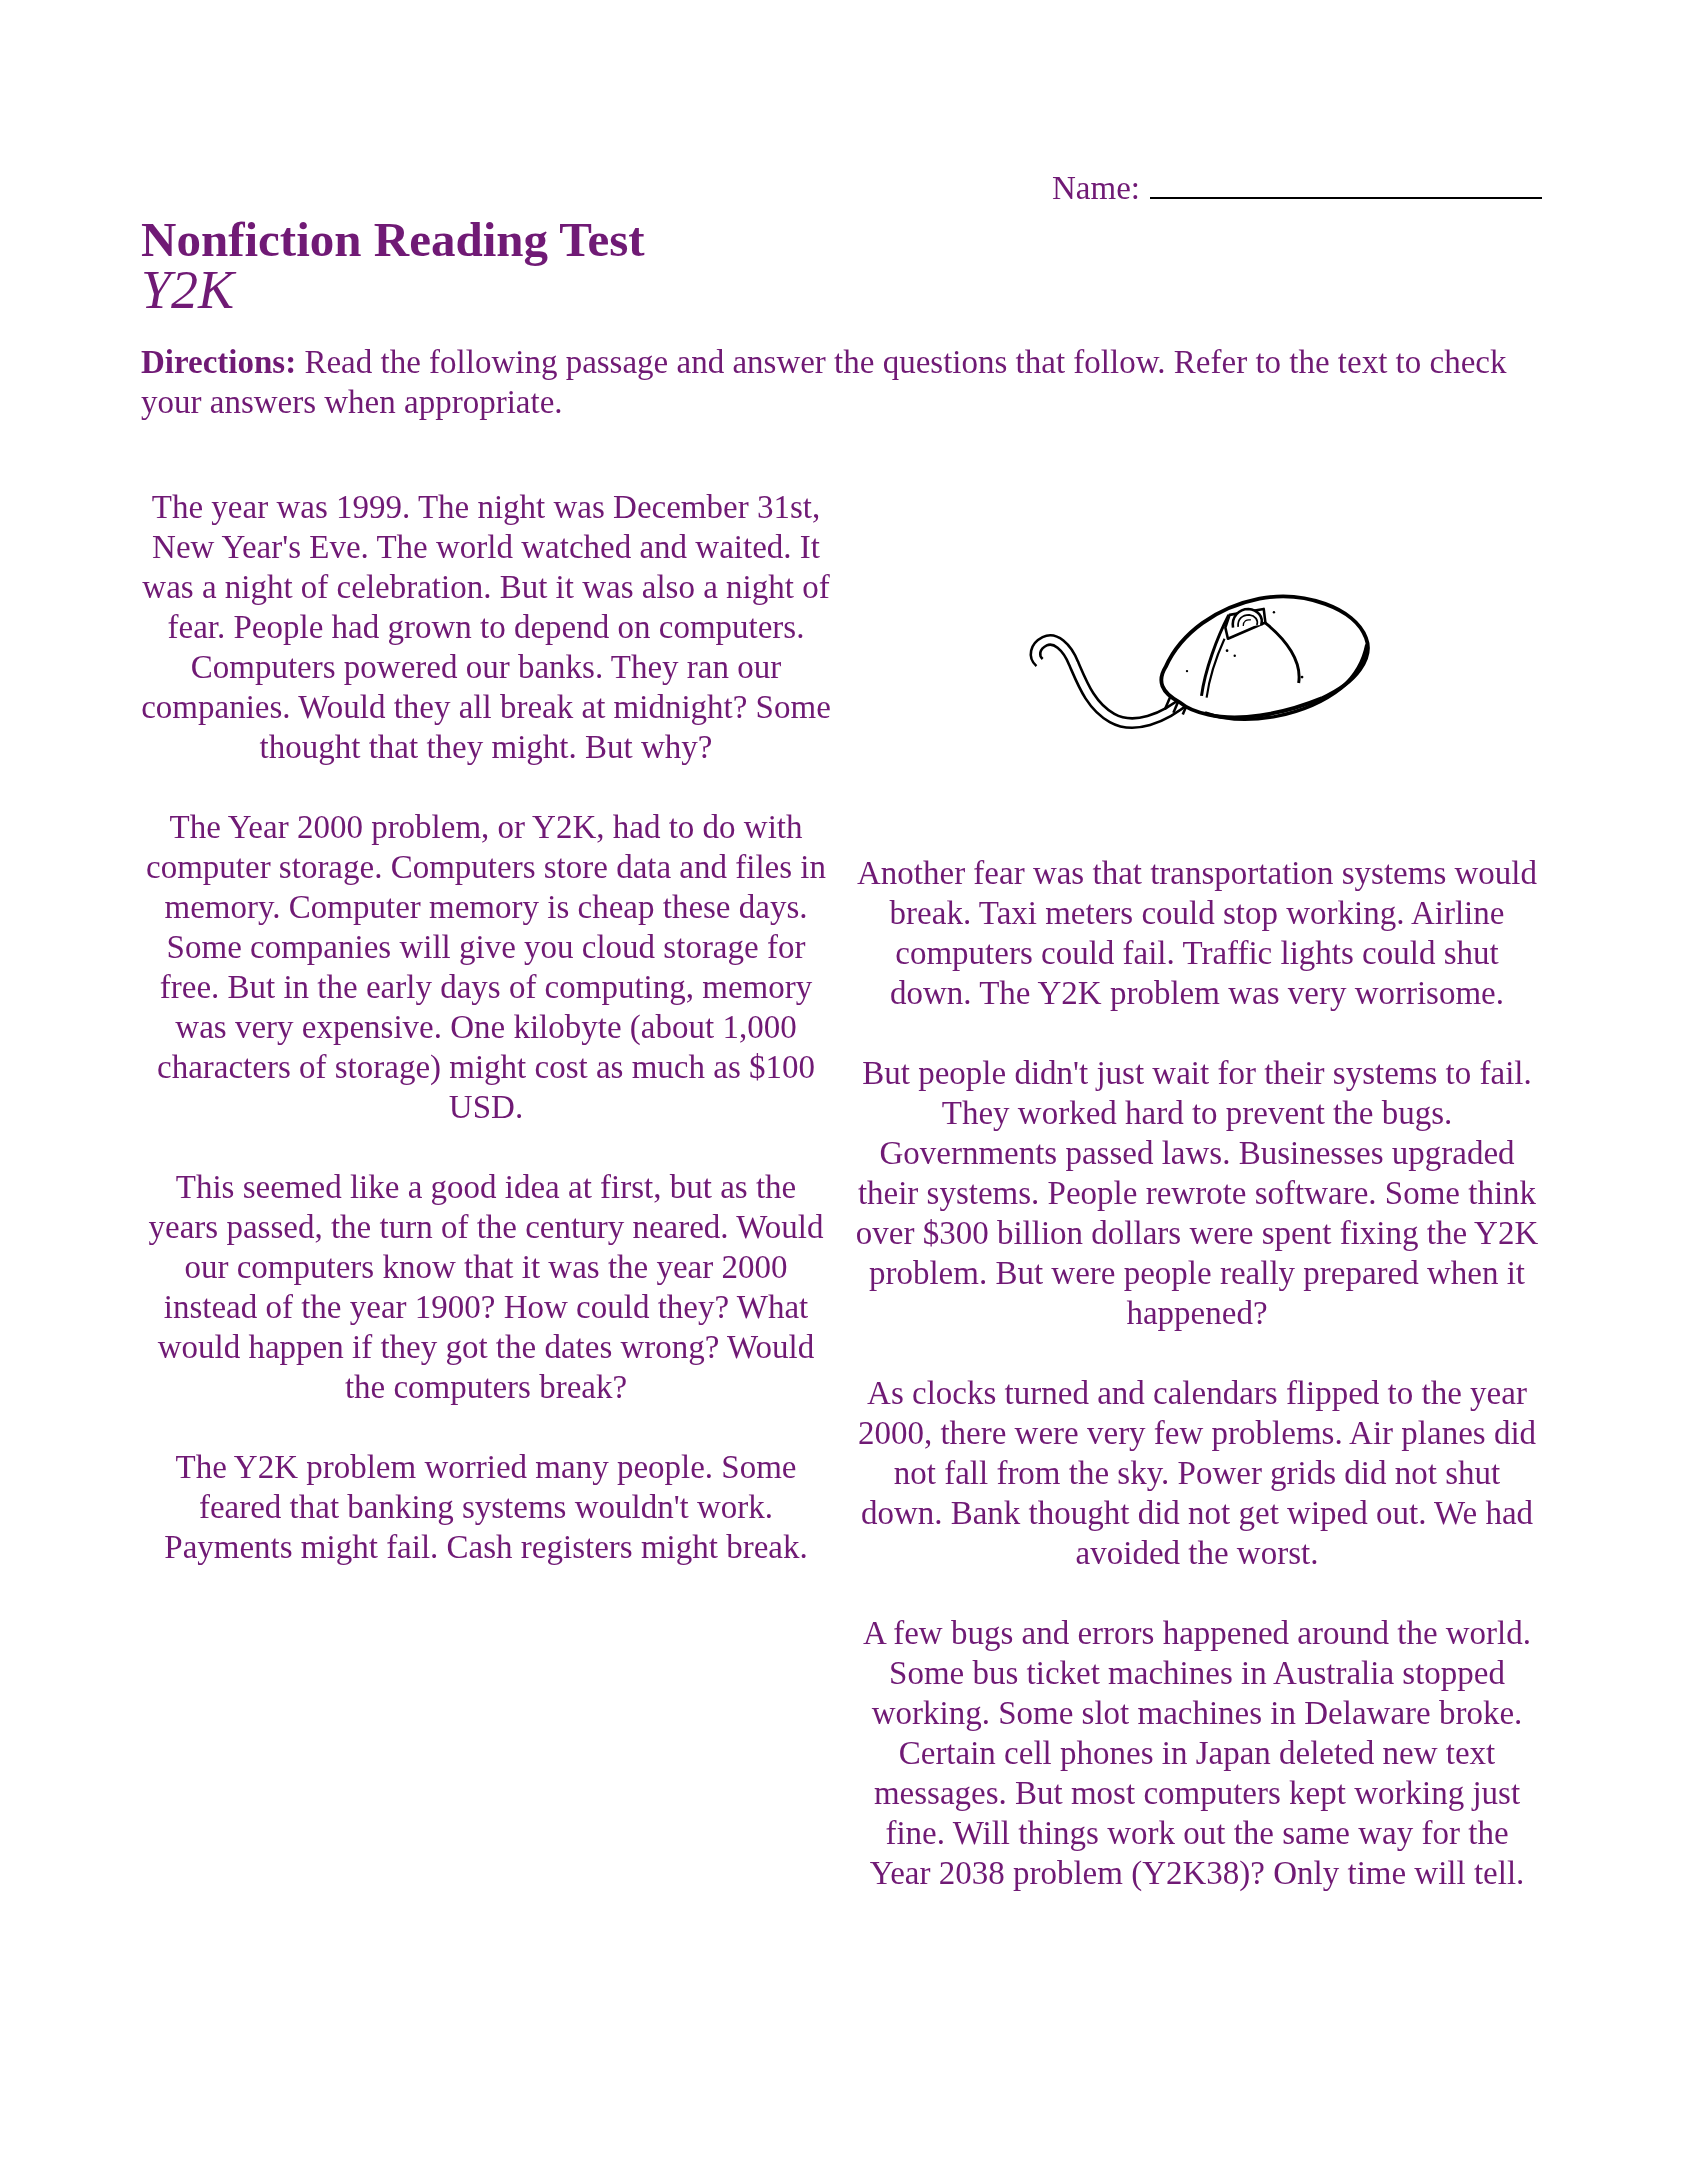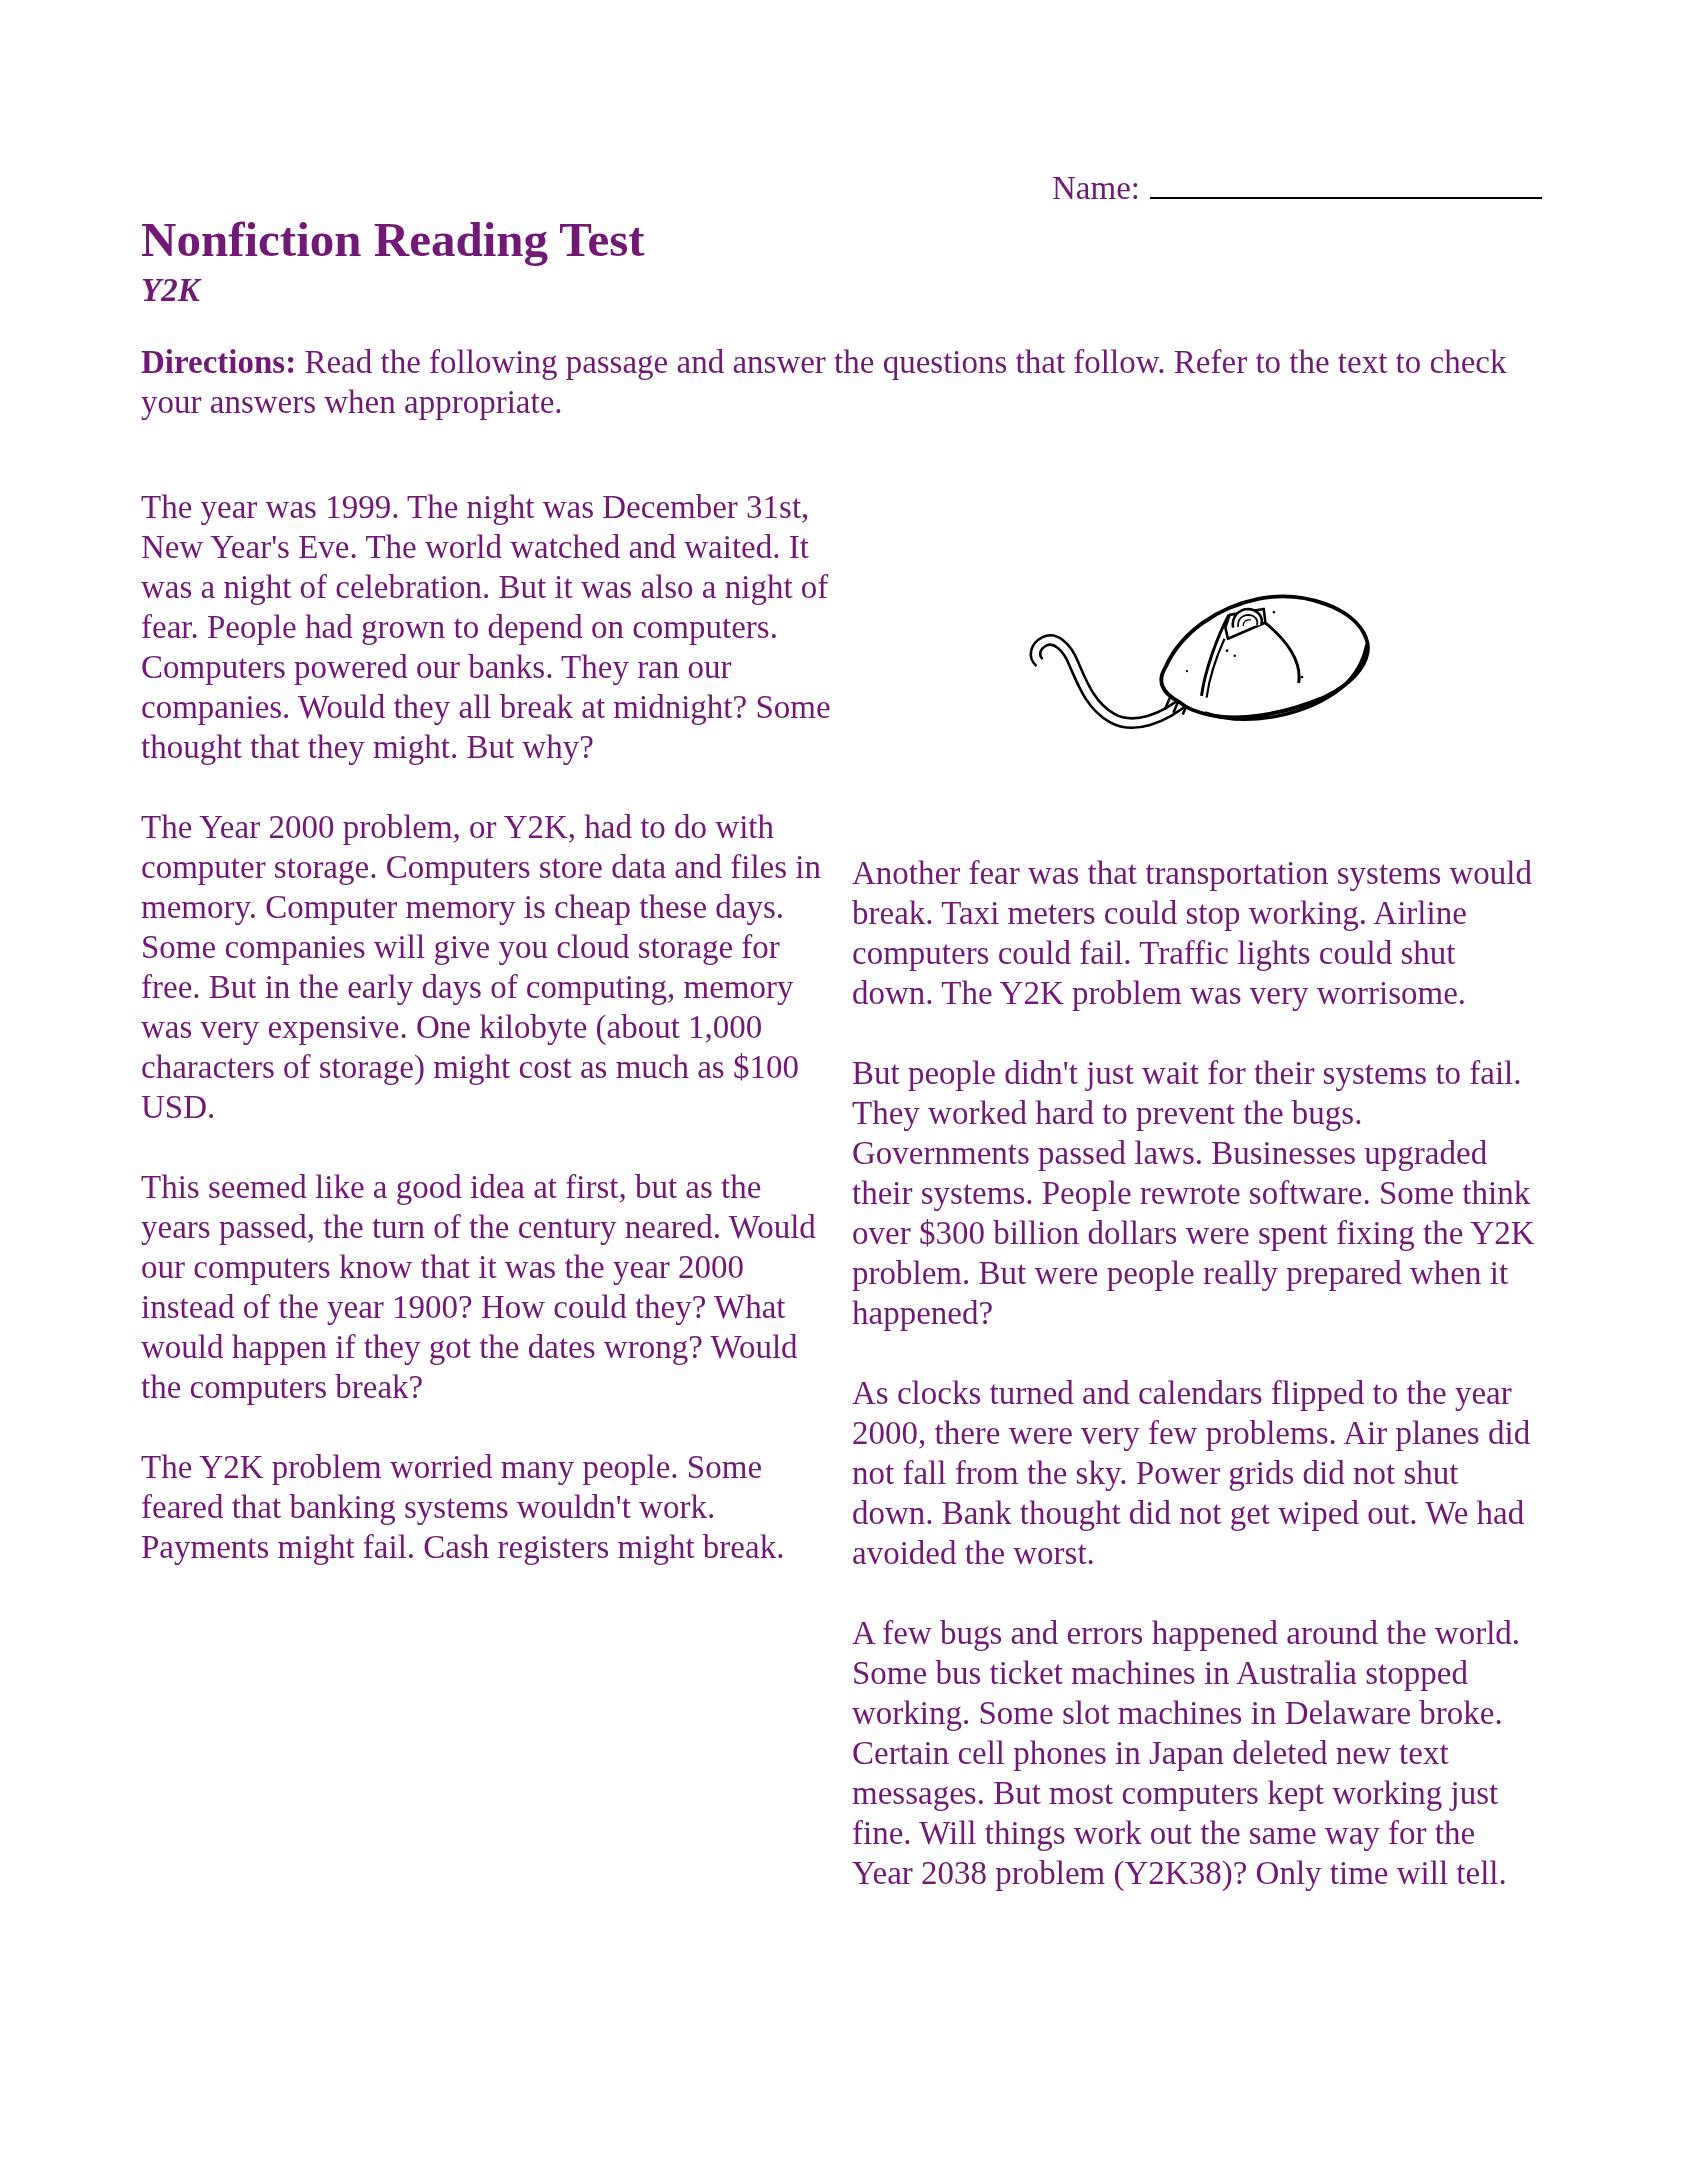--- a/index.html
+++ b/index.html
@@ -35,34 +35,34 @@
     border-bottom: 2.6px solid #000;
     height: 1.05em;
   }
   .title {
     margin-top: 6.8px;
     font-size: 49px;
     line-height: 51px;
     font-weight: bold;
   }
   .subtitle {
-    font-size: 33px;
+    font-size: 54px;
     line-height: 51px;
-    font-weight: bold;
+    font-weight: normal;
     font-style: italic;
   }
   .directions { margin-top: 25.6px; }
   .directions b { font-weight: bold; }
   .columns {
     margin-top: 65px;
     display: flex;
     gap: 21px;
   }
   .col { width: 690px; }
-  .col p { margin: 0 0 40px 0; }
+  .col p { margin: 0 0 40px 0; text-align: center; }
   .illustration {
     width: 375px;
     height: 196px;
     margin: 81px 0 89px 162px;
   }
   .illustration svg { display: block; width: 375px; height: 196px; }
 </style>
 </head>
 <body>
 

